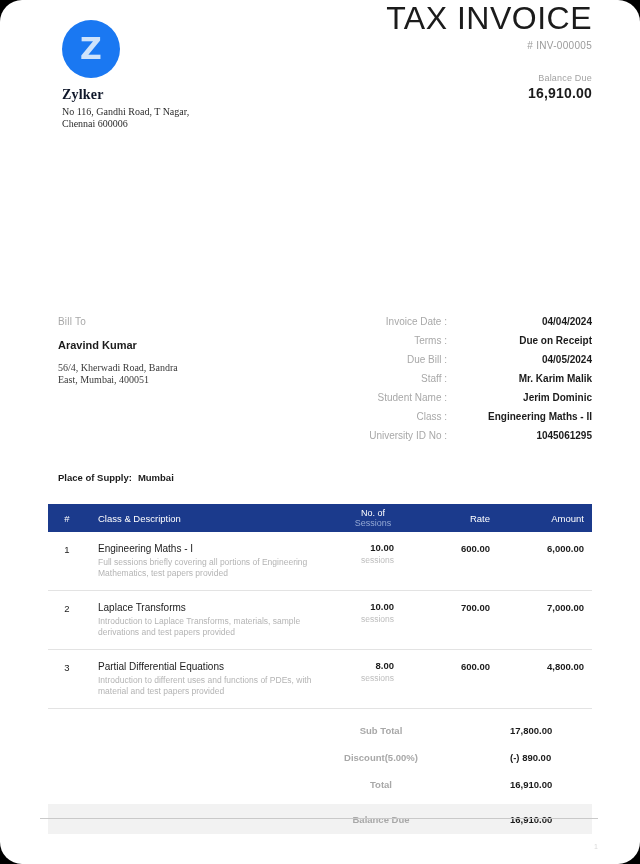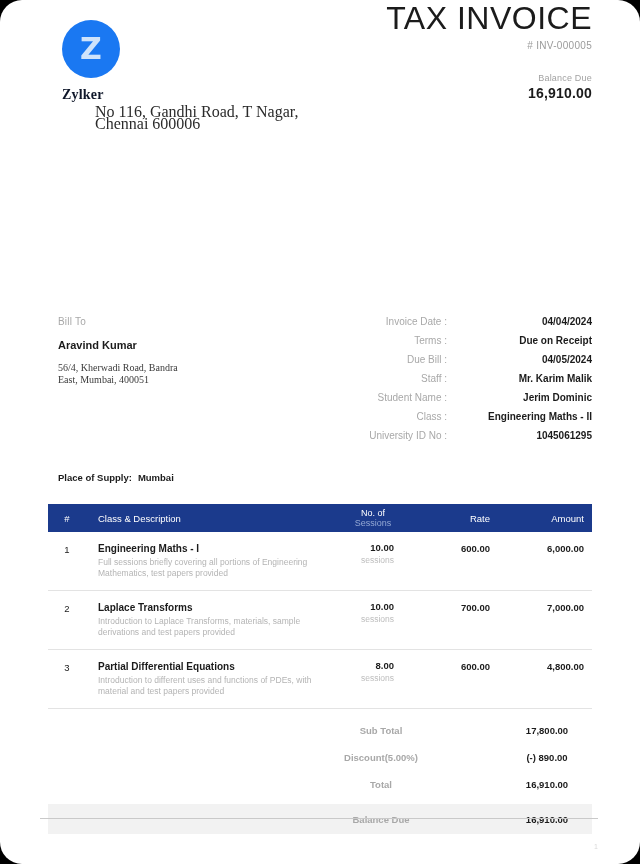--- a/index.html
+++ b/index.html
@@ -77,25 +77,24 @@
     font-size: 14px;
     font-weight: bold;
     color: #0f172a;
     letter-spacing: 0.2px;
   }
   .org-address {
     position: absolute;
     left: 14px;
     top: 106px;
     font-family: "Liberation Serif", serif;
-    font-size: 16px;
+    font-size: 10px;
     line-height: 12px;
     color: #2b2b2b;
     white-space: pre-line;
-    margin-left: 33px;
   }
 
   .title-block {
     position: absolute;
     right: 0;
     top: 0;
     text-align: right;
   }
   .doc-title {
     font-size: 32px;
@@ -224,21 +223,21 @@
     border-bottom: 1px solid #e3e3e3;
     padding: 11px 0 12px 0;
     align-items: flex-start;
   }
   .trow:last-child { }
   .trow .c-idx  { font-size: 9.5px; color: #1b1b1b; padding-top: 1px; }
   .trow .c-desc { padding-left: 12px; }
   .item-name {
     font-size: 10px;
     color: #1b1b1b;
-    font-weight: bold;
+    font-weight: normal;
   }
   .item-desc {
     font-size: 8.5px;
     line-height: 10.5px;
     color: #b4b4b4;
     margin-top: 3px;
     max-width: 300px;
   }
   .trow .c-qty  { font-size: 9.5px; color: #1b1b1b; font-weight: bold; text-align: right; padding-right: 18px; width: 78px;}
   .qty-unit { display: block; font-size: 8.5px; color: #bdbdbd; font-weight: normal; margin-top: 2px; }
@@ -268,21 +267,21 @@
     text-align: center;
     width: 200px;
     padding-right: 58px;
     box-sizing: border-box;
     font-weight: bold;
   }
   .tot-value {
     font-size: 9.5px;
     color: #1b1b1b;
     font-weight: bold;
-    text-align: center;
+    text-align: left;
     width: 82px;
     padding-right: 8px;
     box-sizing: border-box;
   }
 
   
   .footer-rule {
     position: absolute;
     left: 40px;
     top: 818px;

